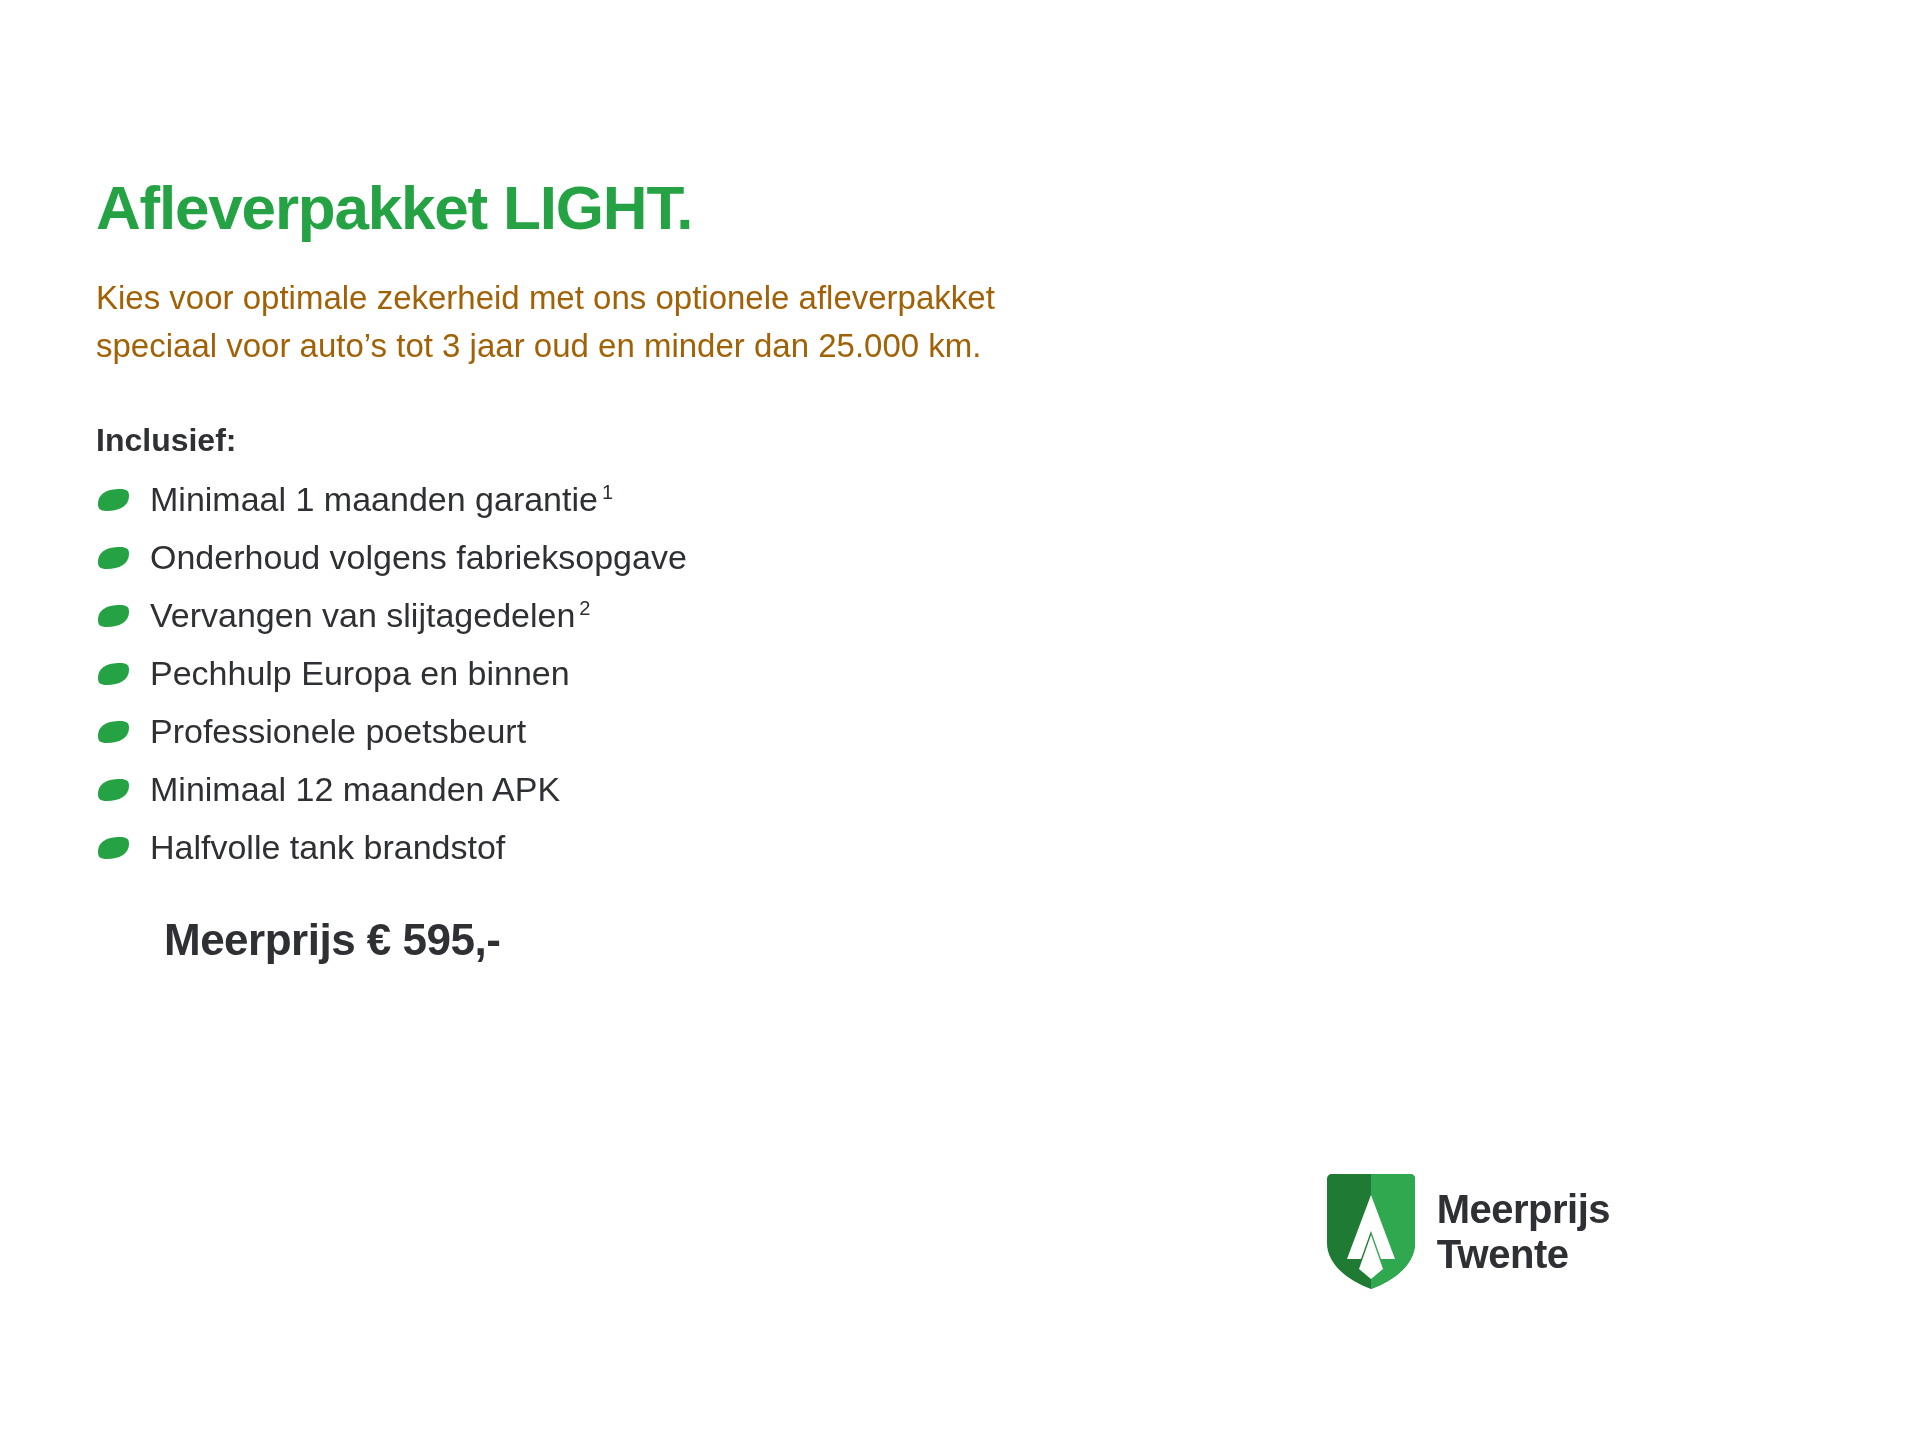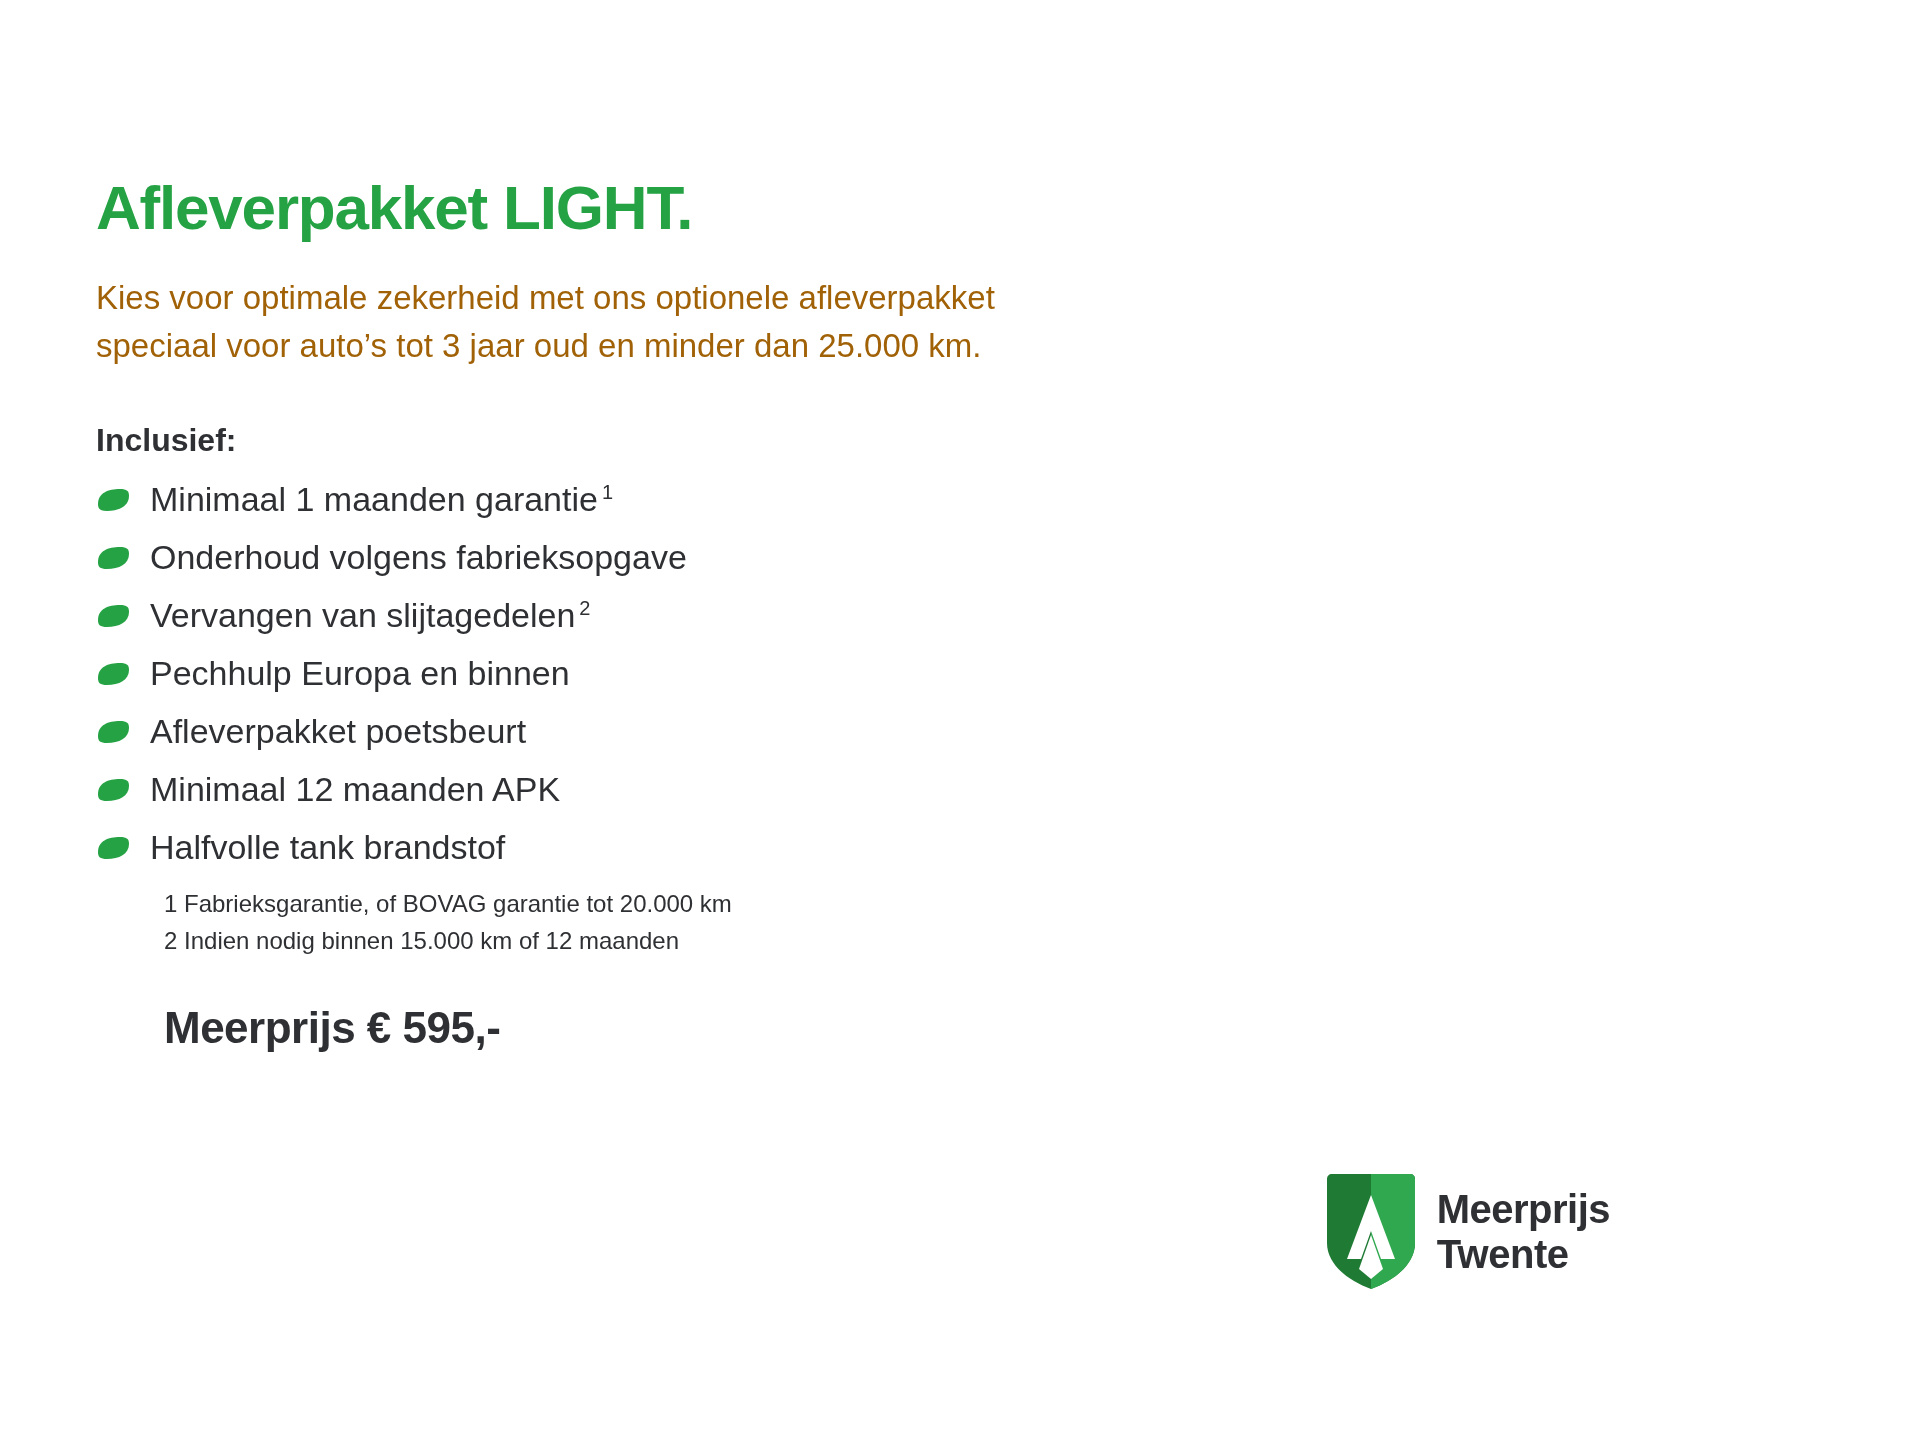--- a/index.html
+++ b/index.html
@@ -171,44 +171,40 @@
           </svg>
         </span>
         <span class="feature-text"><span>Pechhulp Europa en binnen</span><sup></sup></span>
       </li>
       <li>
         <span class="bullet">
           <svg width="34" height="24" viewBox="0 0 34 24" xmlns="http://www.w3.org/2000/svg">
             <path d="M2 16 C2 5 12 1 24 1 C31 1 33 3 33 8 C33 18 23 23 11 23 C4 23 2 21 2 16 Z" fill="#25a244"></path>
           </svg>
         </span>
-        <span class="feature-text"><span>Afleverpakket poetsbeurt</span><sup></sup></span>
+        <span class="feature-text"><span>Professionele poetsbeurt</span><sup></sup></span>
       </li>
       <li>
         <span class="bullet">
           <svg width="34" height="24" viewBox="0 0 34 24" xmlns="http://www.w3.org/2000/svg">
             <path d="M2 16 C2 5 12 1 24 1 C31 1 33 3 33 8 C33 18 23 23 11 23 C4 23 2 21 2 16 Z" fill="#25a244"></path>
           </svg>
         </span>
         <span class="feature-text"><span>Minimaal 12 maanden APK</span><sup></sup></span>
       </li>
       <li>
         <span class="bullet">
           <svg width="34" height="24" viewBox="0 0 34 24" xmlns="http://www.w3.org/2000/svg">
             <path d="M2 16 C2 5 12 1 24 1 C31 1 33 3 33 8 C33 18 23 23 11 23 C4 23 2 21 2 16 Z" fill="#25a244"></path>
           </svg>
         </span>
         <span class="feature-text"><span>Halfvolle tank brandstof</span><sup></sup></span>
       </li>
     </ul>
 
-    <div class="footnotes">
-      <div class="footnote">1 Fabrieksgarantie, of BOVAG garantie tot 20.000 km</div>
-      <div class="footnote">2 Indien nodig binnen 15.000 km of 12 maanden</div>
-    </div>
 
     <div class="price">Meerprijs € 595,-</div>
 
   </div>
 
   <div class="logo">
     <span class="logo-mark">
       <svg width="96" height="118" viewBox="0 0 96 118" xmlns="http://www.w3.org/2000/svg">
         <path d="M4 6 C4 3 6 1 9 1 L87 1 C90 1 92 3 92 6 L92 70 C92 92 70 108 48 116 C26 108 4 92 4 70 Z" fill="#1f7a34"></path>
         <path d="M48 1 L87 1 C90 1 92 3 92 6 L92 70 C92 92 70 108 48 116 Z" fill="#2fa84f"></path>

